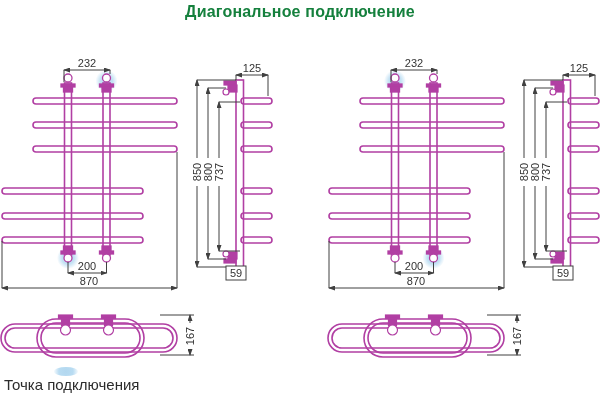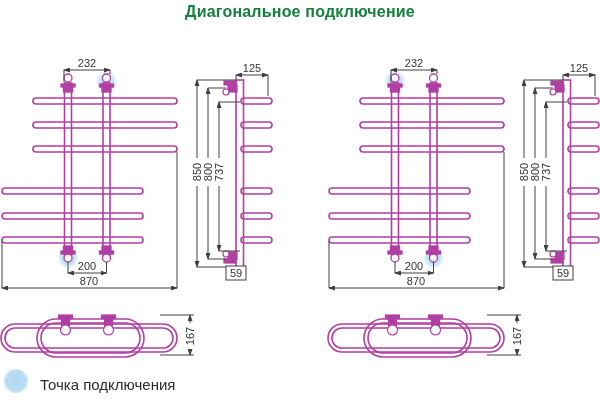--- a/index.html
+++ b/index.html
@@ -1,21 +1,21 @@
 <!DOCTYPE html>
 <html><head>
 <meta charset="utf-8">
 <style>
   html,body{margin:0;padding:0;}
   body{font-family:"Liberation Sans", sans-serif;}
   .page{position:relative;width:600px;height:400px;background:#ffffff;overflow:hidden;}
   .title{position:absolute;top:3px;left:0;width:600px;text-align:center;
          font-size:16px;font-weight:bold;color:#15803d;letter-spacing:0.2px;}
   .drawing{position:absolute;left:0;top:0;width:600px;height:400px;}
-  .legend{position:absolute;left:4px;top:367px;height:26px;display:flex;align-items:flex-end;}
+  .legend{position:absolute;left:4px;top:367px;height:26px;display:flex;align-items:center;flex-direction:column;}
   .legend-dot{width:24px;height:24px;border-radius:50%;
       background:radial-gradient(circle, #b2d7ef 0%, #b9dcf2 55%, rgba(185,220,242,0) 100%);
       margin-right:12px;}
   .legend-label{font-size:15px;color:#2c2c2c;}
   svg text{font-family:"Liberation Sans", sans-serif;font-size:11px;fill:#333;}
 </style>
 </head>
 <body>
 
 <div class="page">

